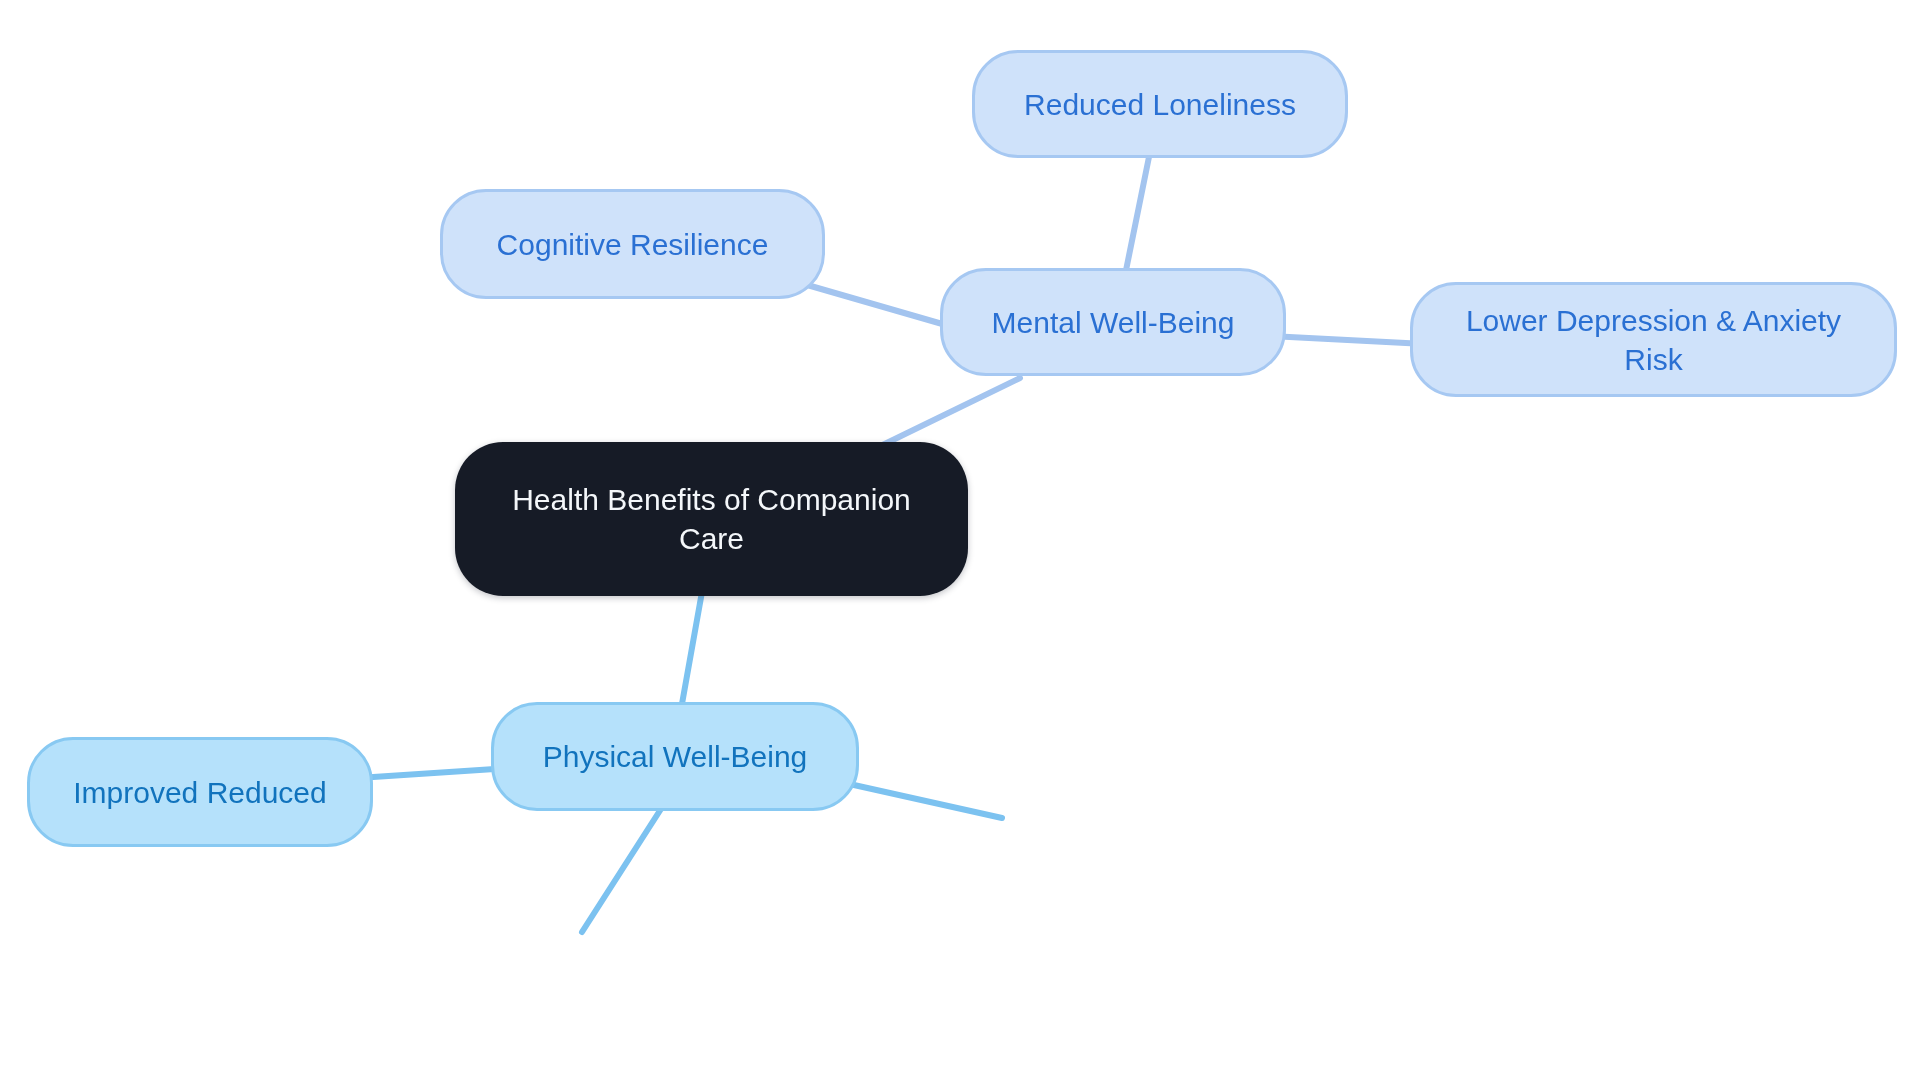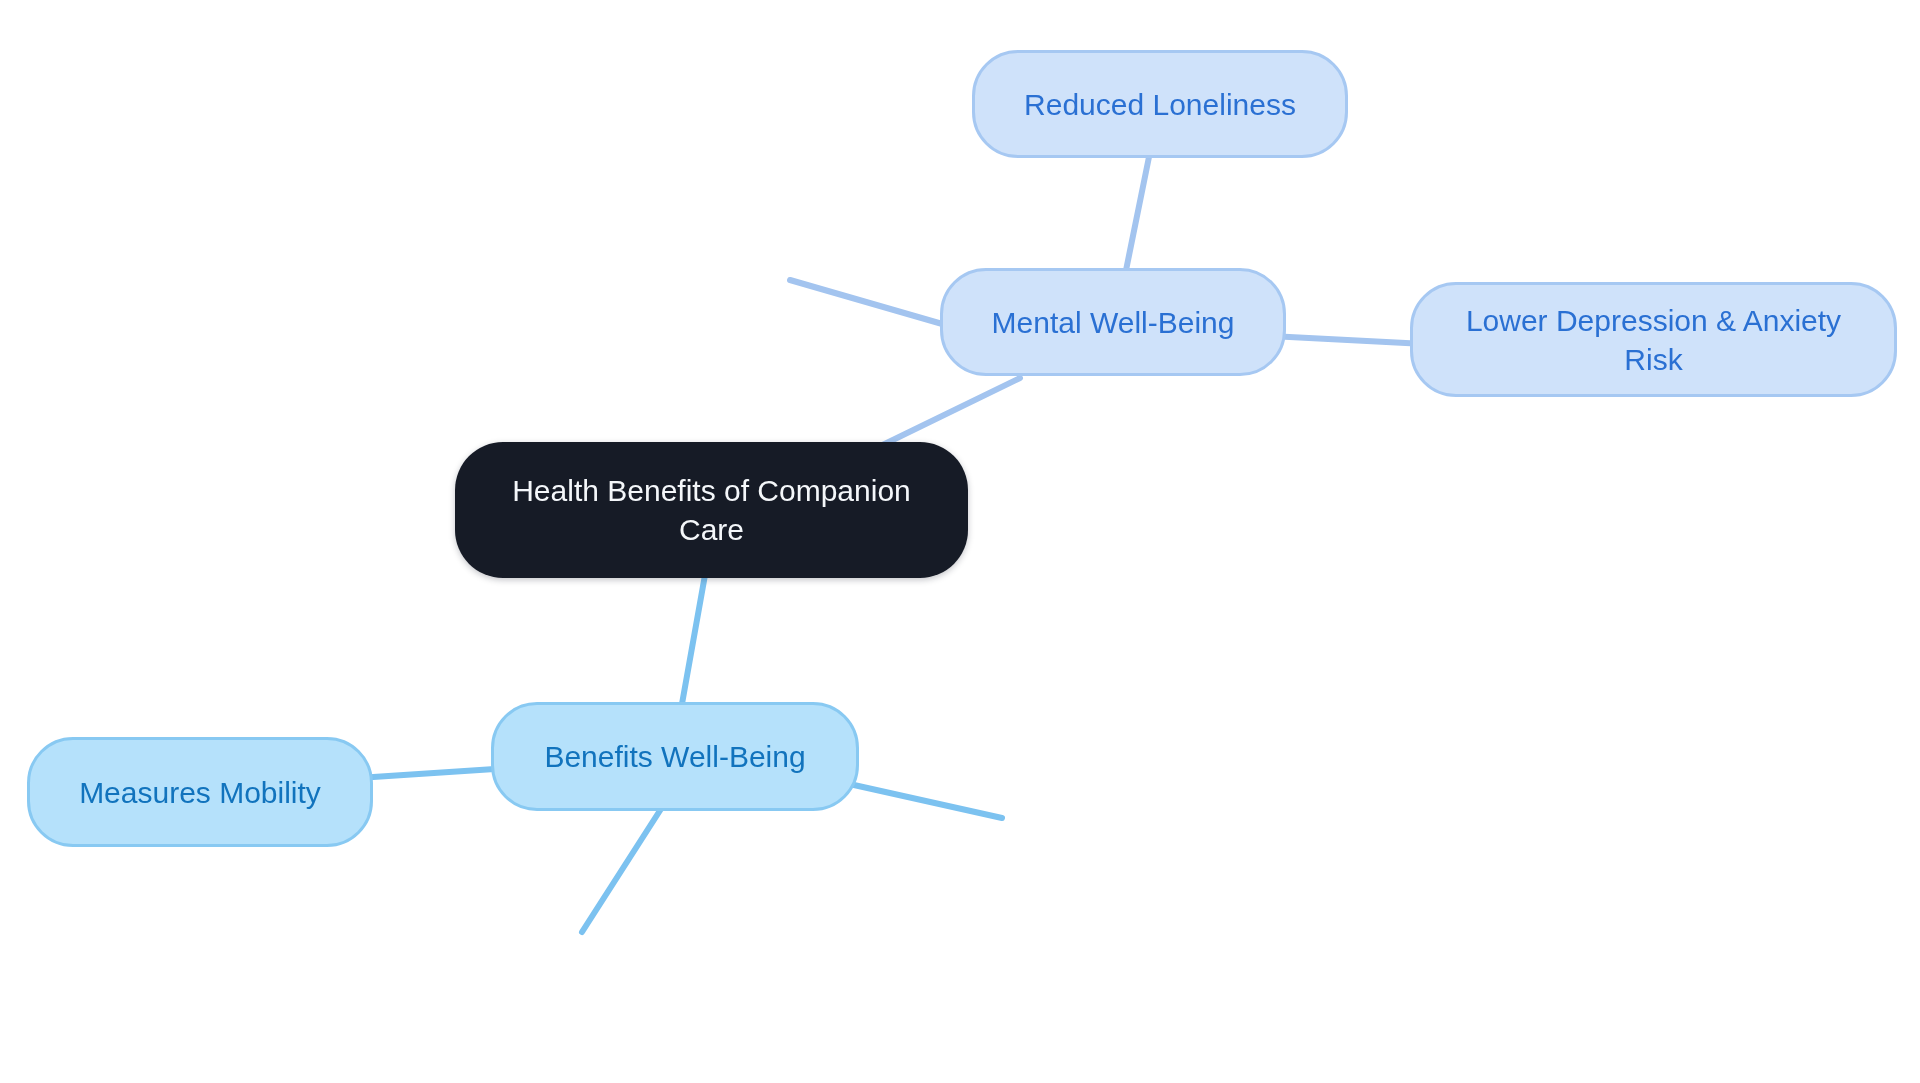--- a/index.html
+++ b/index.html
@@ -18,21 +18,21 @@
     display:flex;align-items:center;justify-content:center;
     text-align:center;
     box-sizing:border-box;
     font-size:30px;
     line-height:1.3;
     cursor:default;
   }
   .node .label{display:block;}
 
   .node.root{
-    left:455px;top:442px;width:513px;height:136px;
+    left:455px;top:442px;width:513px;height:154px;
     background:#161b26;
     border-radius:48px;
     color:#f4f7fa;
     box-shadow:0 2px 6px rgba(20,25,38,0.25);
   }
   .node.root .label{max-width:460px;}
 
   .node.mental{
     background:#cfe2fa;
     border:3px solid #a6c8f2;
@@ -78,24 +78,27 @@
   <div class="node root" id="node-root">
     <span class="label">Health Benefits of Companion Care</span>
   </div>
 
   <div class="node mental" id="node-mental">
     <span class="label">Mental Well-Being</span>
   </div>
   <div class="node mental" id="node-reduced">
     <span class="label">Reduced Loneliness</span>
   </div>
+  <div class="node mental" id="node-cognitive">
+    <span class="label">Cognitive Resilience</span>
+  </div>
   <div class="node mental" id="node-lower">
     <span class="label">Lower Depression &amp; Anxiety Risk</span>
   </div>
 
   <div class="node physical" id="node-physical">
-    <span class="label">Benefits Well-Being</span>
+    <span class="label">Physical Well-Being</span>
   </div>
   <div class="node physical" id="node-improved">
-    <span class="label">Measures Mobility</span>
+    <span class="label">Improved Reduced</span>
   </div>
 
 </div>
 
 </body></html>

